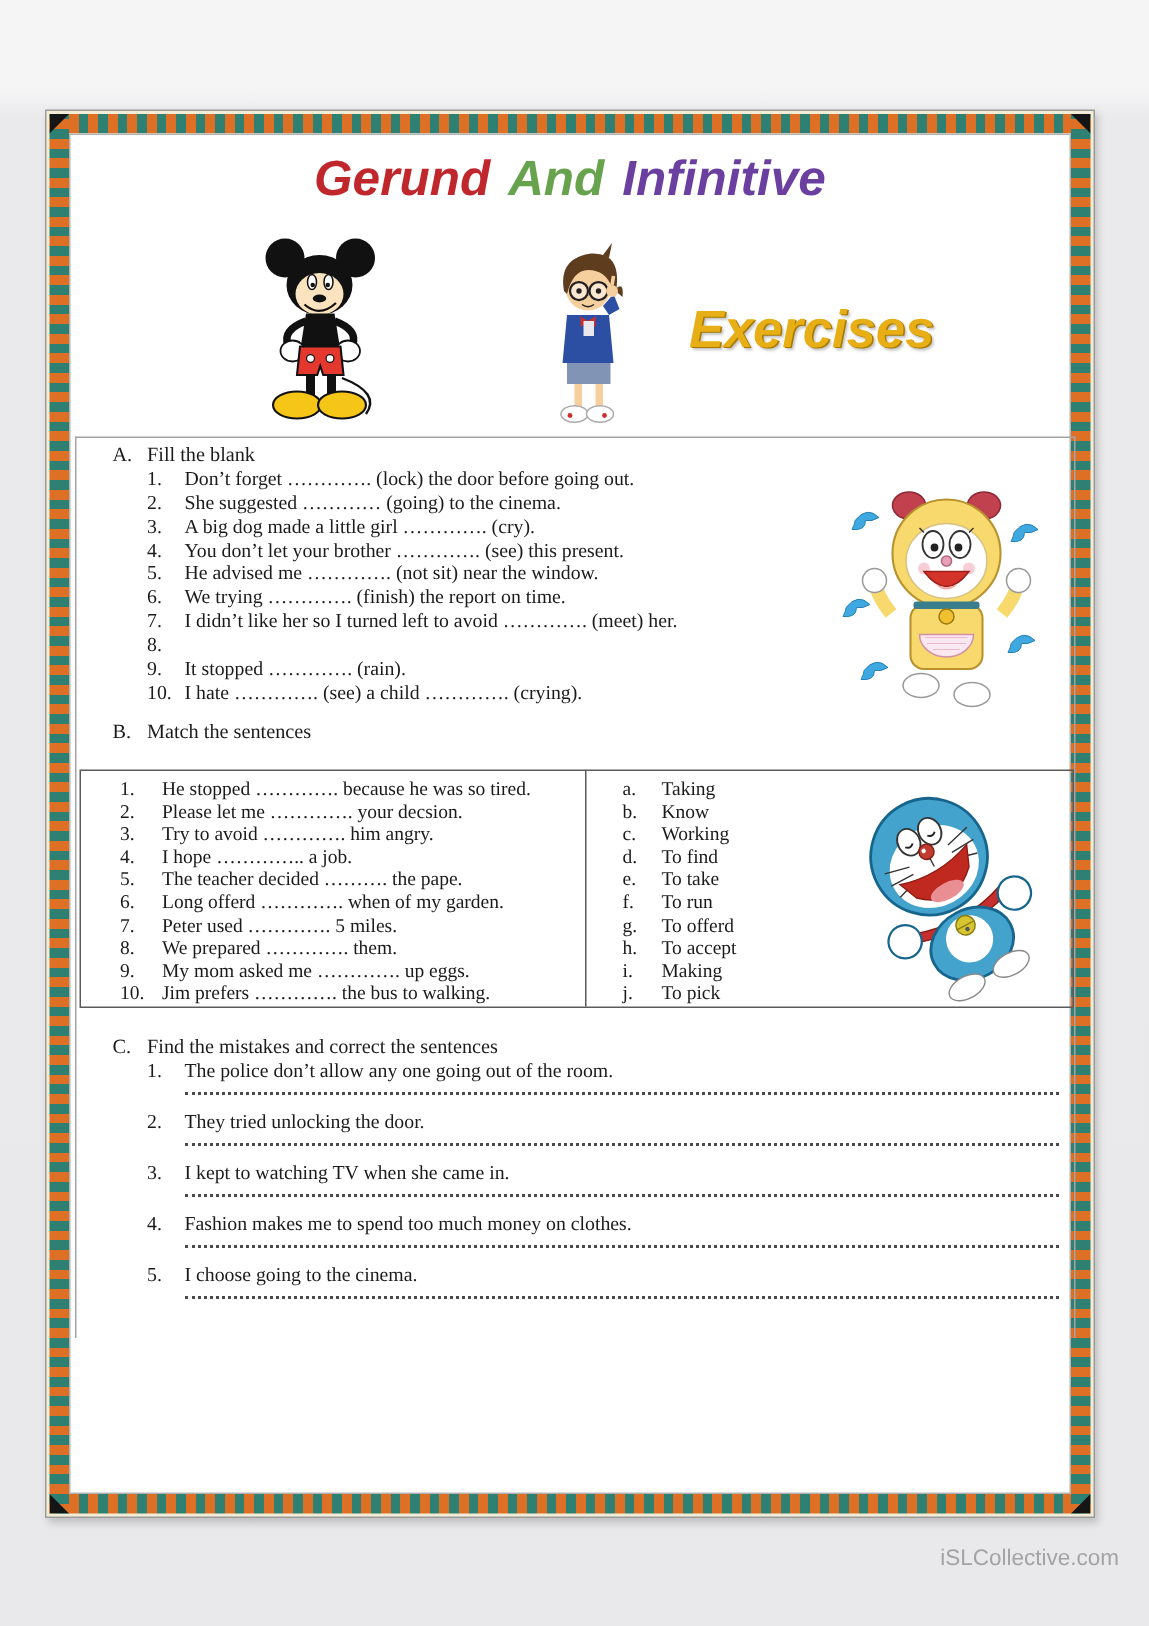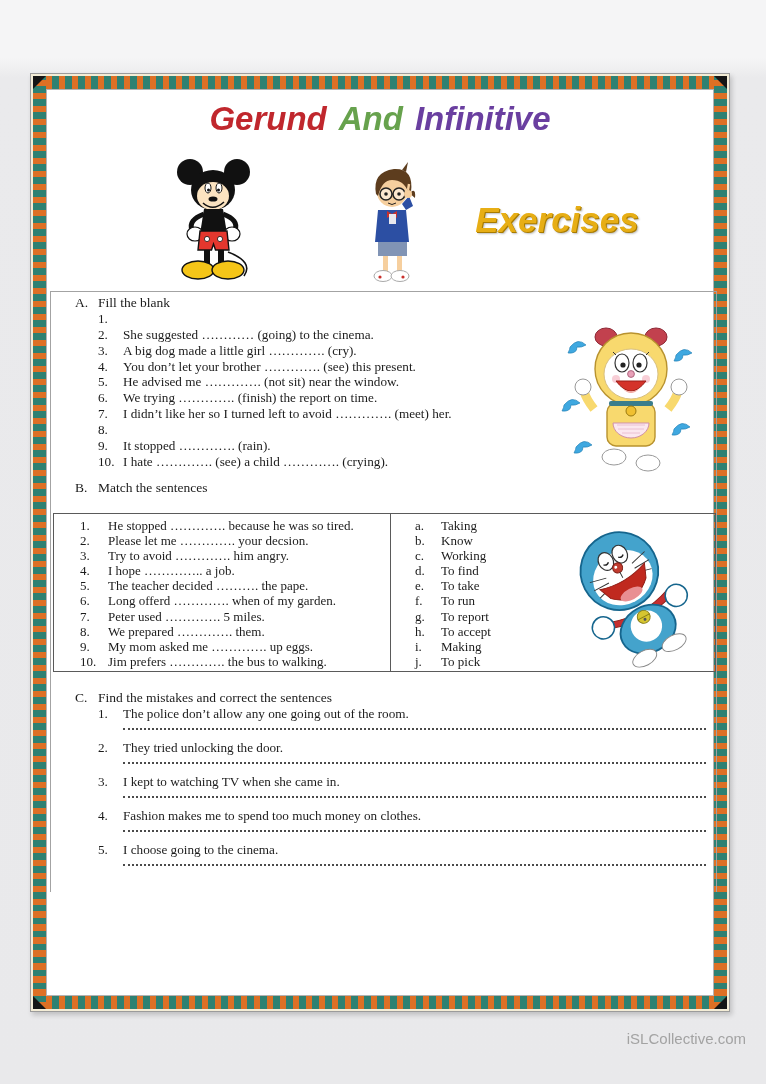--- a/index.html
+++ b/index.html
@@ -30,21 +30,21 @@
   .title {
     position:absolute; top:11px; left:0; right:0; text-align:center;
     font-family:"Liberation Sans", sans-serif; font-weight:bold; font-style:italic;
     font-size:33px; line-height:36px;
   }
   .title .w { margin:0 6px; }
   .title .w1 { color:var(--title-red,#c0272d);margin-top:43px; }
   .title .w2 { color:var(--title-green,#67a24d);margin-top:39px; }
   .title .w3 { color:var(--title-purple,#6a3fa0); }
   .exercises {
-    position:absolute; left:388px; top:110px; width:244px; text-align:center;
+    position:absolute; left:372px; top:110px; width:244px; text-align:center;
     font-family:"Liberation Sans", sans-serif; font-weight:bold; font-style:italic;
     font-size:35px; color:var(--subtitle-gold,#e7ae15);
     text-shadow:1px 1px 0 #a87b00, 2px 2px 2px rgba(0,0,0,.25);
   }
   .img-box { position:absolute; }
   .img-box svg { display:block; width:100%; height:100%; }
 
   
   .content-box {
     position:absolute; left:3px; top:201px; width:667px; height:601px;
@@ -153,20 +153,21 @@
 
       <div class="content-box">
 
         <div class="sec-heading" style="left:24px;top:3px;">
           <span class="lab">A.</span>
           <span>Fill the blank</span>
         </div>
         <div class="list" style="left:47px;top:19px;">
           <div class="row">
               <span class="n">1.</span>
+              <span>Don’t forget …………. (lock) the door before going out.</span>
             </div>
           <div class="row">
               <span class="n">2.</span>
               <span>She suggested ………… (going) to the cinema.</span>
             </div>
           <div class="row">
               <span class="n">3.</span>
               <span>A big dog made a little girl …………. (cry).</span>
             </div>
           <div class="row">
@@ -304,21 +305,21 @@
             <div class="row">
                 <span class="lt">e.</span>
                 <span>To take</span>
               </div>
             <div class="row">
                 <span class="lt">f.</span>
                 <span>To run</span>
               </div>
             <div class="row">
                 <span class="lt">g.</span>
-                <span>To report</span>
+                <span>To offerd</span>
               </div>
             <div class="row">
                 <span class="lt">h.</span>
                 <span>To accept</span>
               </div>
             <div class="row">
                 <span class="lt">i.</span>
                 <span>Making</span>
               </div>
             <div class="row">

